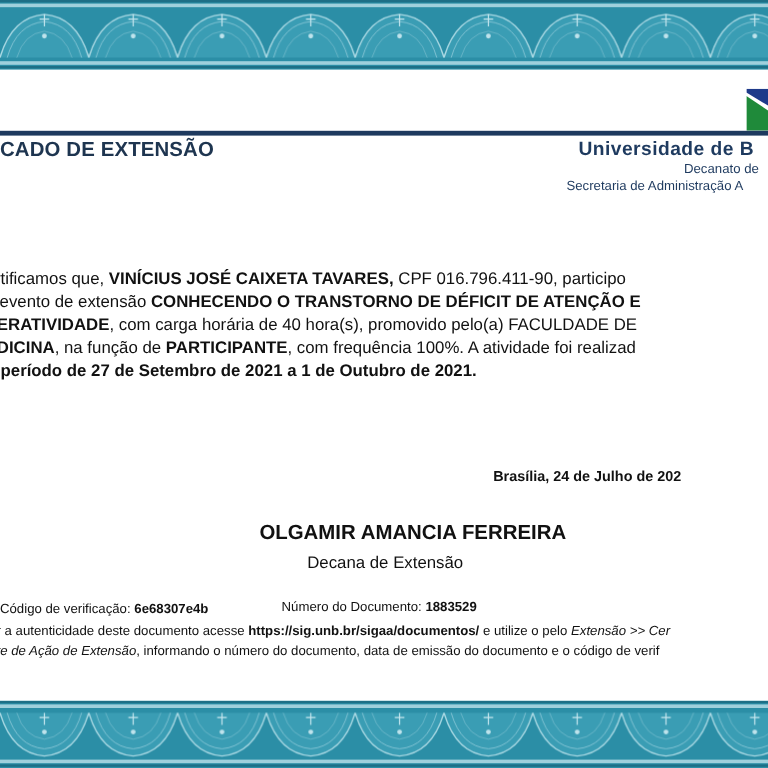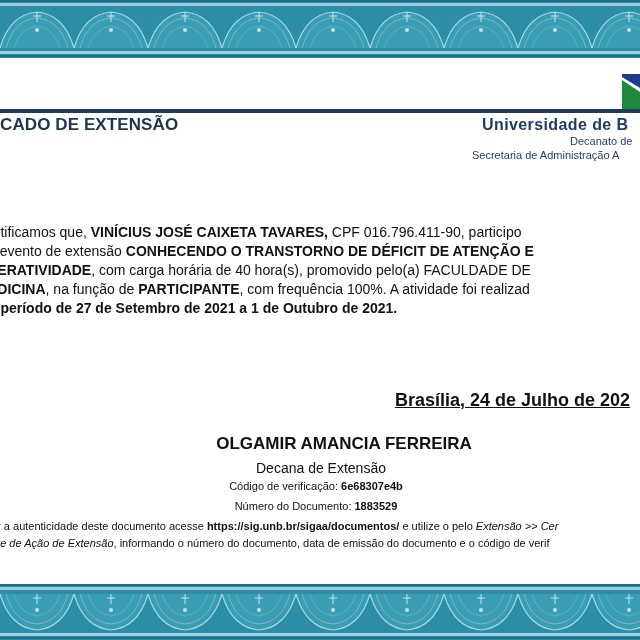--- a/index.html
+++ b/index.html
@@ -37,32 +37,32 @@
     .univ-sub2 {
       position: absolute; left: 472px; top: 149px; font-size: 11px; color: #1e3a5f; white-space: nowrap;
     }
     .body-text {
       position: absolute; left: -12px; top: 223px; width: 680px;
       font-size: 14px; line-height: 19px; white-space: nowrap;
     }
     .body-text .line { display: block; height: 19px; }
     b { font-weight: bold; margin-top: 27px; }
     .date {
-      position: absolute; left: 395px; top: 390px; font-size: 18px; font-weight: bold; white-space: nowrap; text-decoration: underline;
+      position: absolute; left: 411px; top: 390px; font-size: 12px; font-weight: bold; white-space: nowrap;
     }
     .signer {
       position: absolute; left: 0; width: 632px; top: 434px; text-align: center;
       font-size: 17px; font-weight: bold; white-space: nowrap; padding-left: 28px;
     }
     .signer-role {
       position: absolute; left: 0; width: 642px; top: 460px; text-align: center;
       font-size: 14px; white-space: nowrap;
     }
     .verif {
-      position: absolute; left: 0; width: 632px; top: 480px; text-align: center;
+      position: absolute; left: 0; width: 632px; top: 502px; 
       font-size: 11px; white-space: nowrap;
     }
     .docnum {
       position: absolute; left: 0; width: 632px; top: 500px; text-align: center;
       font-size: 11px; white-space: nowrap;
     }
     .footer-note {
       position: absolute; left: -9px; top: 518px; font-size: 11px; line-height: 17px; white-space: nowrap;
     }
     .footer-note .line { display: block; }

